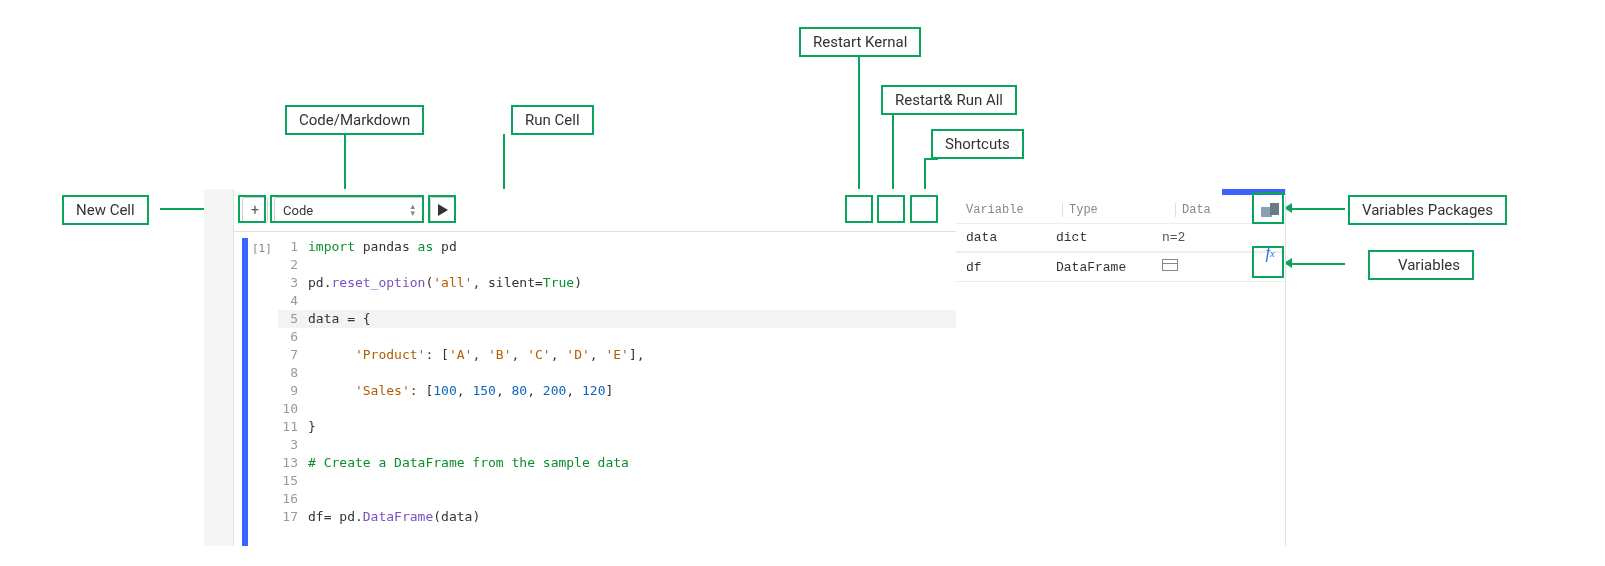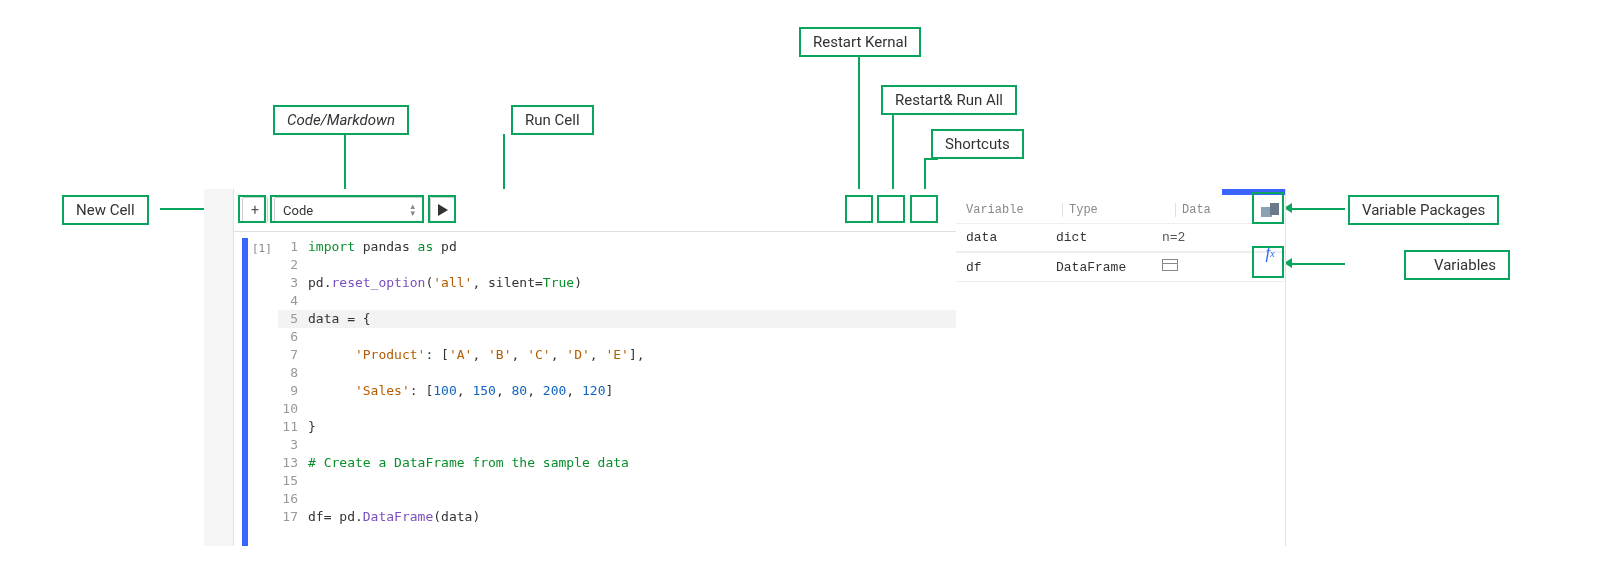--- a/index.html
+++ b/index.html
@@ -278,21 +278,21 @@
     pointer-events: none;
   }
 </style>
 </head>
 <body>
 
 <div class="annotation" style="top:195px; left:62px;">New Cell</div>
 <div class="arrow-line" style="top:208px; left:160px; width:68px; height:2px;"></div>
 <div class="arrow-head-right" style="top:203px; left:228px;"></div>
 
-<div class="annotation" style="top:105px; left:273px;font-style:italic;">Code/Markdown</div>
+<div class="annotation" style="top:105px; left:285px;">Code/Markdown</div>
 <div class="arrow-line" style="top:134px; left:344px; width:2px; height:62px;"></div>
 <div class="arrow-head-down" style="top:195px; left:339px;"></div>
 
 <div class="annotation" style="top:105px; left:467px;margin-left:44px;">Run Cell</div>
 <div class="arrow-line" style="top:134px; left:503px; width:2px; height:72px;"></div>
 <div class="arrow-line" style="top:206px; left:467px; width:38px; height:2px;"></div>
 <div class="arrow-head-left" style="top:201px; left:460px;"></div>
 
 <div class="annotation" style="top:27px; left:799px;">Restart Kernal</div>
 <div class="arrow-line" style="top:56px; left:858px; width:2px; height:140px;"></div>
@@ -300,25 +300,25 @@
 
 <div class="annotation" style="top:85px; left:881px;">Restart&amp; Run All</div>
 <div class="arrow-line" style="top:114px; left:892px; width:2px; height:82px;"></div>
 <div class="arrow-head-down" style="top:195px; left:887px;"></div>
 
 <div class="annotation" style="top:129px; left:931px;">Shortcuts</div>
 <div class="arrow-line" style="top:158px; left:924px; width:2px; height:38px;"></div>
 <div class="arrow-line" style="top:158px; left:924px; width:14px; height:2px;"></div>
 <div class="arrow-head-down" style="top:195px; left:919px;"></div>
 
-<div class="annotation" style="top:195px; left:1348px;">Variable Packages</div>
+<div class="annotation" style="top:195px; left:1348px;">Variables Packages</div>
 <div class="arrow-line" style="top:208px; left:1290px; width:55px; height:2px;"></div>
 <div class="arrow-head-left" style="top:203px; left:1284px;"></div>
 
-<div class="annotation" style="top:250px; left:1404px;padding-left:28px;">Variables</div>
+<div class="annotation" style="top:250px; left:1368px;padding-left:28px;">Variables</div>
 <div class="arrow-line" style="top:263px; left:1290px; width:55px; height:2px;"></div>
 <div class="arrow-head-left" style="top:258px; left:1284px;"></div>
 
 <div class="app-shell">
   <div class="gutter-strip"></div>
   <div class="main-col">
     <div class="toolbar">
       <div class="tbtn">+</div>
       <div class="cell-type">
         <span>Code</span>

